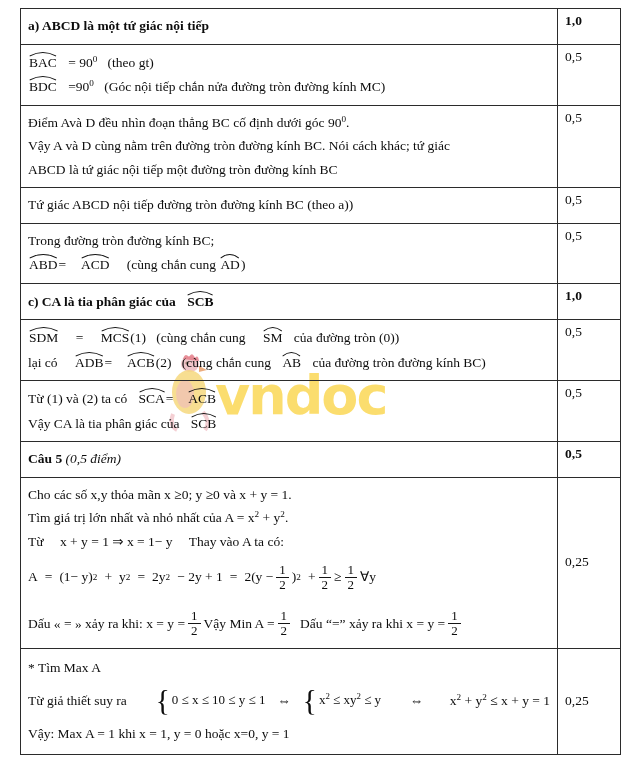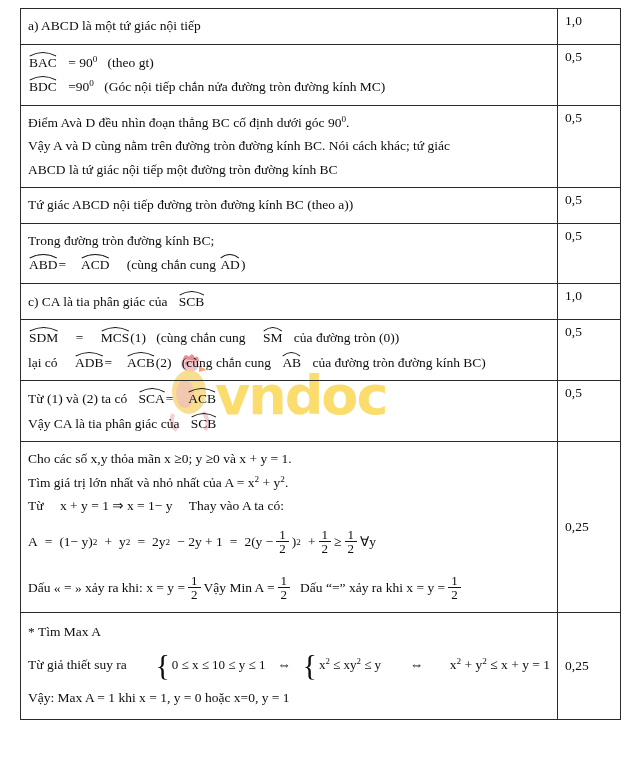--- a/index.html
+++ b/index.html
@@ -59,21 +59,21 @@
     background: transparent;
   }
   td.content { width: 537px; }
   td.score {
     width: 63px;
     text-align: left;
     vertical-align: top;
     padding-top: 6px;
   }
   td.score.mid { vertical-align: middle; }
-  .bold { font-weight: 400; }
+  .bold { font-weight: 700; }
   .ital { font-style: italic; }
 
   .line { margin: 0 0 0 0; padding: 5px 0 5px 0; white-space: nowrap; }
 
   
   .mi { font-family: "Liberation Serif", serif; }
   .mathline {
     font-family: "Liberation Serif", serif;
     font-size: 13.5px;
     white-space: nowrap;
@@ -314,20 +314,29 @@
         <span class="ang"><span class="arc">
                 <svg viewBox="0 0 40 6" preserveAspectRatio="none">
                   <path d="M1 5 Q20 -2 39 5" stroke="#141414" stroke-width="1.1" fill="none"></path>
                 </svg>
               </span><span>SCB</span></span>
       </div>
     </td>
     <td class="score">0,5</td>
   </tr>
 
+  <tr>
+    <td class="content">
+      <div class="line">
+        <span class="bold">Câu 5</span>
+        <span class="ital">(0,5 điểm)</span>
+      </div>
+    </td>
+    <td class="score bold">0,5</td>
+  </tr>
 
   <tr>
     <td class="content">
       <div class="line">Cho các số x,y thỏa mãn x  ≥0; y  ≥0    và x + y = 1.</div>
       <div class="line">
         <span>Tìm giá trị lớn nhất và nhỏ nhất của A = x</span><span class="sup">2</span><span> + y</span><span class="sup">2</span><span>.</span>
       </div>
       <div class="line">
         <span>Từ</span><span class="gap-l"></span>
         <span class="mi">x + y = 1 ⇒ x = 1− y</span><span class="gap-l"></span>

